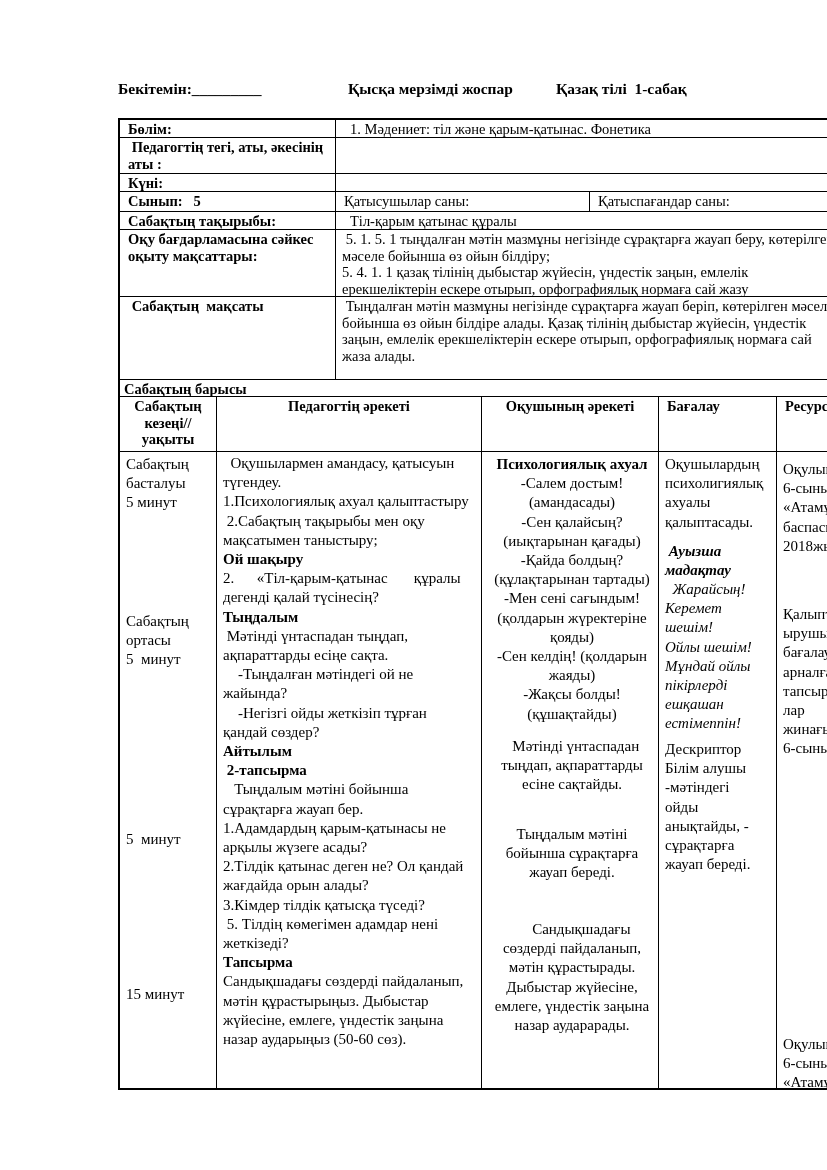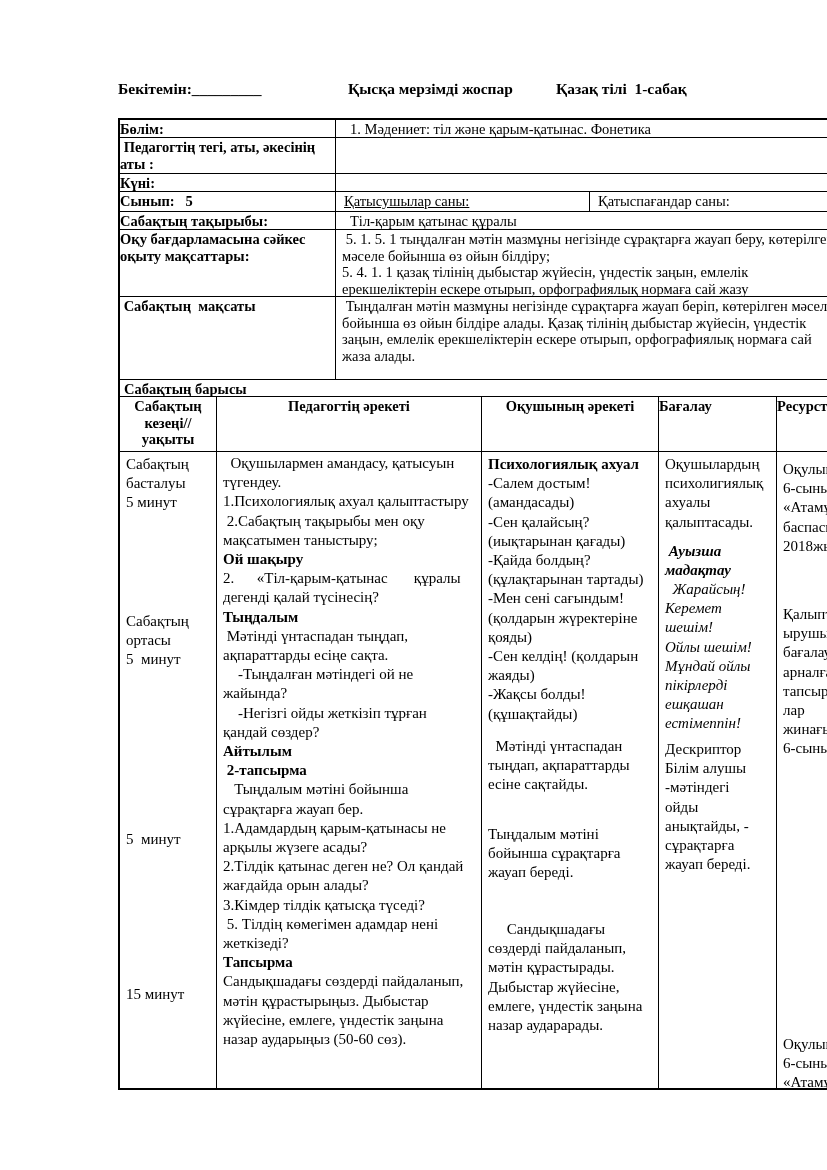--- a/index.html
+++ b/index.html
@@ -7,32 +7,32 @@
         font-family:"Liberation Serif",serif;color:#000;margin:0 auto;}
   .doc-header{position:absolute;top:80px;left:0;width:940px;font-weight:bold;font-size:15.5px;}
   .doc-header span{position:absolute;white-space:pre;}
   .t1{left:118px;}
   .t2{left:348px;}
   .t3{left:556px;}
   .tbl{position:absolute;left:118px;top:118px;width:822px;border:2px solid #000;
        box-sizing:border-box;font-size:14.5px;line-height:16.5px;}
   .r{display:flex;border-bottom:1px solid #000;box-sizing:border-box;}
   .r:last-child{border-bottom:none;}
-  .c{border-right:1px solid #000;box-sizing:border-box;padding:1px 0;overflow:hidden;}
+  .c{border-right:1px solid #000;box-sizing:border-box;padding:1px 8px;overflow:hidden;}
   .c:last-child{border-right:none;}
   .lab{font-weight:bold;white-space:pre-wrap;}
   .val{white-space:pre-wrap;padding-left:14px;}
   .wlab{width:216px;flex:0 0 216px;}
   .wpart{width:254px;flex:0 0 254px;}
   .grow{flex:1 1 auto;}
   .h18{height:18px;} .h36{height:36px;} .h20{height:20px;} .h17{height:17px;}
   .h67{height:67px;} .h83{height:83px;} .h55{height:55px;} .h636{height:636px;}
   .w1{width:97px;flex:0 0 97px;}
   .w2{width:265px;flex:0 0 265px;}
-  .w3{width:177px;flex:0 0 177px;}
+  .w3{width:177px;flex:0 0 177px;text-align:center;}
   .w4{width:118px;flex:0 0 118px;}
   .w5{flex:1 1 auto;}
   .hdr{font-weight:bold;}
   .ctr{text-align:center;}
   .bodycol{position:relative;padding:0;font-size:15px;line-height:19.2px;}
   .flow{padding:2px 6px 0 6px;}
   .para{white-space:pre-wrap;}
   .absblk{position:absolute;left:6px;right:2px;white-space:pre-wrap;}
   .bold{font-weight:bold;}
   .italic{font-style:italic;}
@@ -64,21 +64,21 @@
       <div class="c val grow"></div>
     </div>
 
     <div class="r h18">
       <div class="c lab wlab">Күні:</div>
       <div class="c val grow"></div>
     </div>
 
     <div class="r h20">
       <div class="c lab wlab">Сынып:   5</div>
-      <div class="c wpart" style="padding-left:8px;text-decoration:underline;">Қатысушылар саны:</div>
+      <div class="c wpart" style="padding-left:8px;">Қатысушылар саны:</div>
       <div class="c grow" style="padding-left:8px;">Қатыспағандар саны:</div>
     </div>
 
     <div class="r h18">
       <div class="c lab wlab">Сабақтың тақырыбы:</div>
       <div class="c val grow">Тіл-қарым қатынас құралы</div>
     </div>
 
     <div class="r h67">
       <div class="c lab wlab">Оқу бағдарламасына сәйкес

